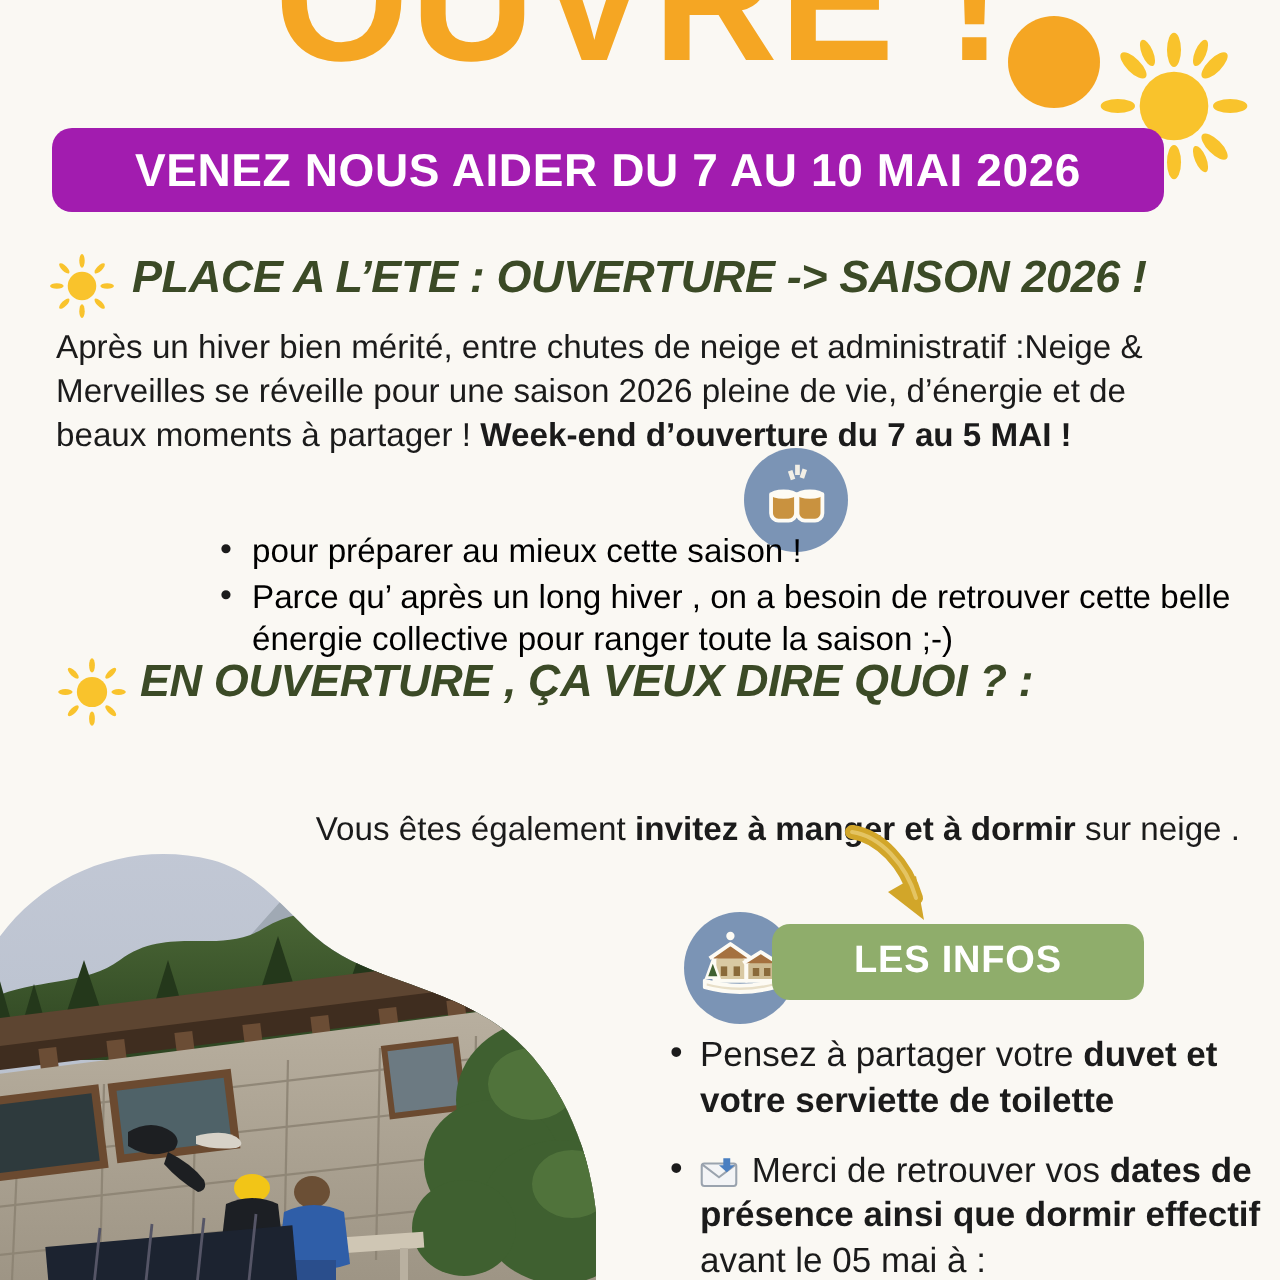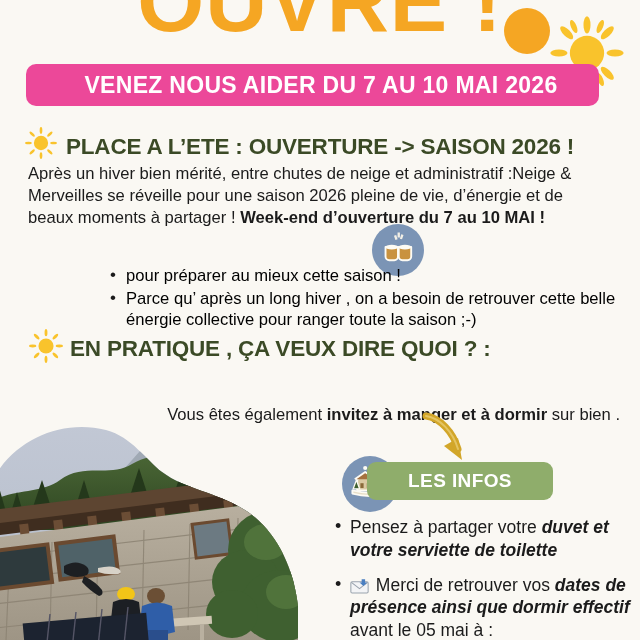--- a/index.html
+++ b/index.html
@@ -20,31 +20,31 @@
     color:#f5a623;
     font-family:"Liberation Sans", sans-serif;
     -webkit-text-stroke:0;
     white-space:nowrap;
   }
   .sun-hero{position:absolute;right:14px;top:14px;width:78px;height:78px;}
   .sun-orange-dot{position:absolute;right:90px;top:8px;width:46px;height:46px;border-radius:50%;background:#f5a623;}
 
   .green-banner{
     position:absolute;left:26px;top:64px;width:556px;height:42px;
-    background:#ec4899;border-radius:10px;
-    display:flex;align-items:center;justify-content:center;padding-left:17px;
+    background:#a21caf;border-radius:10px;
+    display:flex;align-items:center;justify-content:center;
   }
   .green-banner span{
     color:#ffffff;font-weight:bold;font-size:23px;letter-spacing:.3px;
     white-space:nowrap;
   }
 
   
   .sec-head{
-    position:absolute;display:flex;align-items:flex-end;gap:8px;
+    position:absolute;display:flex;align-items:flex-start;gap:8px;font-style:italic;
   }
   .sec-head .txt{
     color:#3b4a26;font-weight:bold;font-size:22.5px;letter-spacing:-.2px;
     white-space:nowrap;
   }
   .sun-sm{width:34px;height:34px;flex:none;}
 
   .body-text{
     position:absolute;color:#1b1b1b;font-size:16.6px;line-height:1.32;
   }
@@ -72,38 +72,38 @@
   .photo{
     position:absolute;left:-20px;top:400px;width:320px;height:245px;
     border-top-left-radius:160px 120px;
     border-top-right-radius:170px 130px;
     overflow:hidden;
   }
   .photo svg{display:block;}
 
   
   .infos-pill{
-    position:absolute;left:367px;top:462px;width:186px;height:38px;
+    position:absolute;left:386px;top:462px;width:186px;height:38px;
     background:#8fad6b;border-radius:9px;
     display:flex;align-items:center;justify-content:center;
   }
   .infos-pill span{color:#fff;font-weight:bold;font-size:19px;letter-spacing:.4px;}
 
   .arrow{position:absolute;left:420px;top:412px;width:58px;height:56px;}
 
   
   ul.infolist{
     position:absolute;left:330px;top:516px;width:300px;margin:0;padding:0 0 0 20px;
     list-style:none;color:#1b1b1b;font-size:17.5px;line-height:1.30;
   }
   ul.infolist li{position:relative;margin:0 0 12px 0;}
   ul.infolist li:before{
     content:"•";position:absolute;left:-15px;top:-1px;font-size:18px;
   }
-  ul.infolist b{font-weight:bold;font-style:italic;}
+  ul.infolist b{font-weight:bold;}
   .mail-ico{display:inline-block;vertical-align:-3px;width:19px;height:15px;margin-right:2px;}
 </style>
 </head>
 <body>
 
 <div class="poster">
 
   <div class="hero-title">OUVRE !</div>
 
   <div class="sun-orange-dot"></div>
@@ -147,21 +147,21 @@
           <ellipse cx="76" cy="24" rx="4" ry="10" transform="rotate(45 76 24)"></ellipse>
           <ellipse cx="24" cy="76" rx="4" ry="10" transform="rotate(45 24 76)"></ellipse>
           <ellipse cx="76" cy="76" rx="4" ry="10" transform="rotate(-45 76 76)"></ellipse>
         </g>
       </svg>
     </span>
     <span class="txt">PLACE A L’ETE : OUVERTURE  -&gt; SAISON 2026  !</span>
   </div>
 
   <div class="body-text" style="left:28px;top:163px;width:565px;">
-    <span>Après un hiver bien mérité, entre chutes de neige et administratif :Neige &amp; Merveilles se réveille pour une saison 2026 pleine de vie, d’énergie et de beaux moments à partager ! </span><b>Week-end d’ouverture du 7 au  10 MAI !</b>
+    <span>Après un hiver bien mérité, entre chutes de neige et administratif :Neige &amp; Merveilles se réveille pour une saison 2026 pleine de vie, d’énergie et de beaux moments à partager ! </span><b>Week-end d’ouverture du 7 au  5 MAI !</b>
   </div>
 
 
   <div class="badge-circle cheers" style="left:372px;top:224px;">
     <svg viewBox="0 0 60 60" width="44" height="44">
       <g stroke="#f2efe6" stroke-width="3.2" fill="none" stroke-linejoin="round">
         <path d="M28 16 l-2 -6 M34 15 l2 -6 M31 13 l0 -7"></path>
       </g>
       <g stroke="#fdfbf4" stroke-width="2.6" fill="#c9923f" stroke-linejoin="round">
         <path d="M13 26 h17 v13 a5 5 0 0 1 -5 5 h-7 a5 5 0 0 1 -5 -5 z"></path>
@@ -189,26 +189,26 @@
             <ellipse cx="50" cy="87" rx="4" ry="10"></ellipse>
           <ellipse cx="13" cy="50" rx="10" ry="4"></ellipse>
             <ellipse cx="87" cy="50" rx="10" ry="4"></ellipse>
           <ellipse cx="24" cy="24" rx="4" ry="10" transform="rotate(-45 24 24)"></ellipse>
           <ellipse cx="76" cy="24" rx="4" ry="10" transform="rotate(45 76 24)"></ellipse>
           <ellipse cx="24" cy="76" rx="4" ry="10" transform="rotate(45 24 76)"></ellipse>
           <ellipse cx="76" cy="76" rx="4" ry="10" transform="rotate(-45 76 76)"></ellipse>
         </g>
       </svg>
     </span>
-    <span class="txt">EN PRATIQUE , ÇA VEUX DIRE QUOI ? :</span>
+    <span class="txt">EN OUVERTURE , ÇA VEUX DIRE QUOI ? :</span>
   </div>
 
 
   <div class="body-text" style="left:28px;top:404px;width:592px;text-align:right;">
-    <span>Vous êtes également </span><b>invitez à manger et à dormir</b><span> sur bien .</span>
+    <span>Vous êtes également </span><b>invitez à manger et à dormir</b><span> sur neige .</span>
   </div>
 
   <div class="photo">
     <svg width="320" height="245" viewBox="0 0 320 245">
       <defs>
         <clipPath id="blobClip">
           <path d="M0,120 C8,52 70,16 126,30 C152,37 166,60 182,72 C206,90 238,92 268,112 C296,131 314,168 318,206 L318,245 L0,245 Z"></path>
         </clipPath>
         <linearGradient id="skyG" x1="0" y1="0" x2="0" y2="1">
           <stop offset="0%" stop-color="#c3c9d6"></stop>

